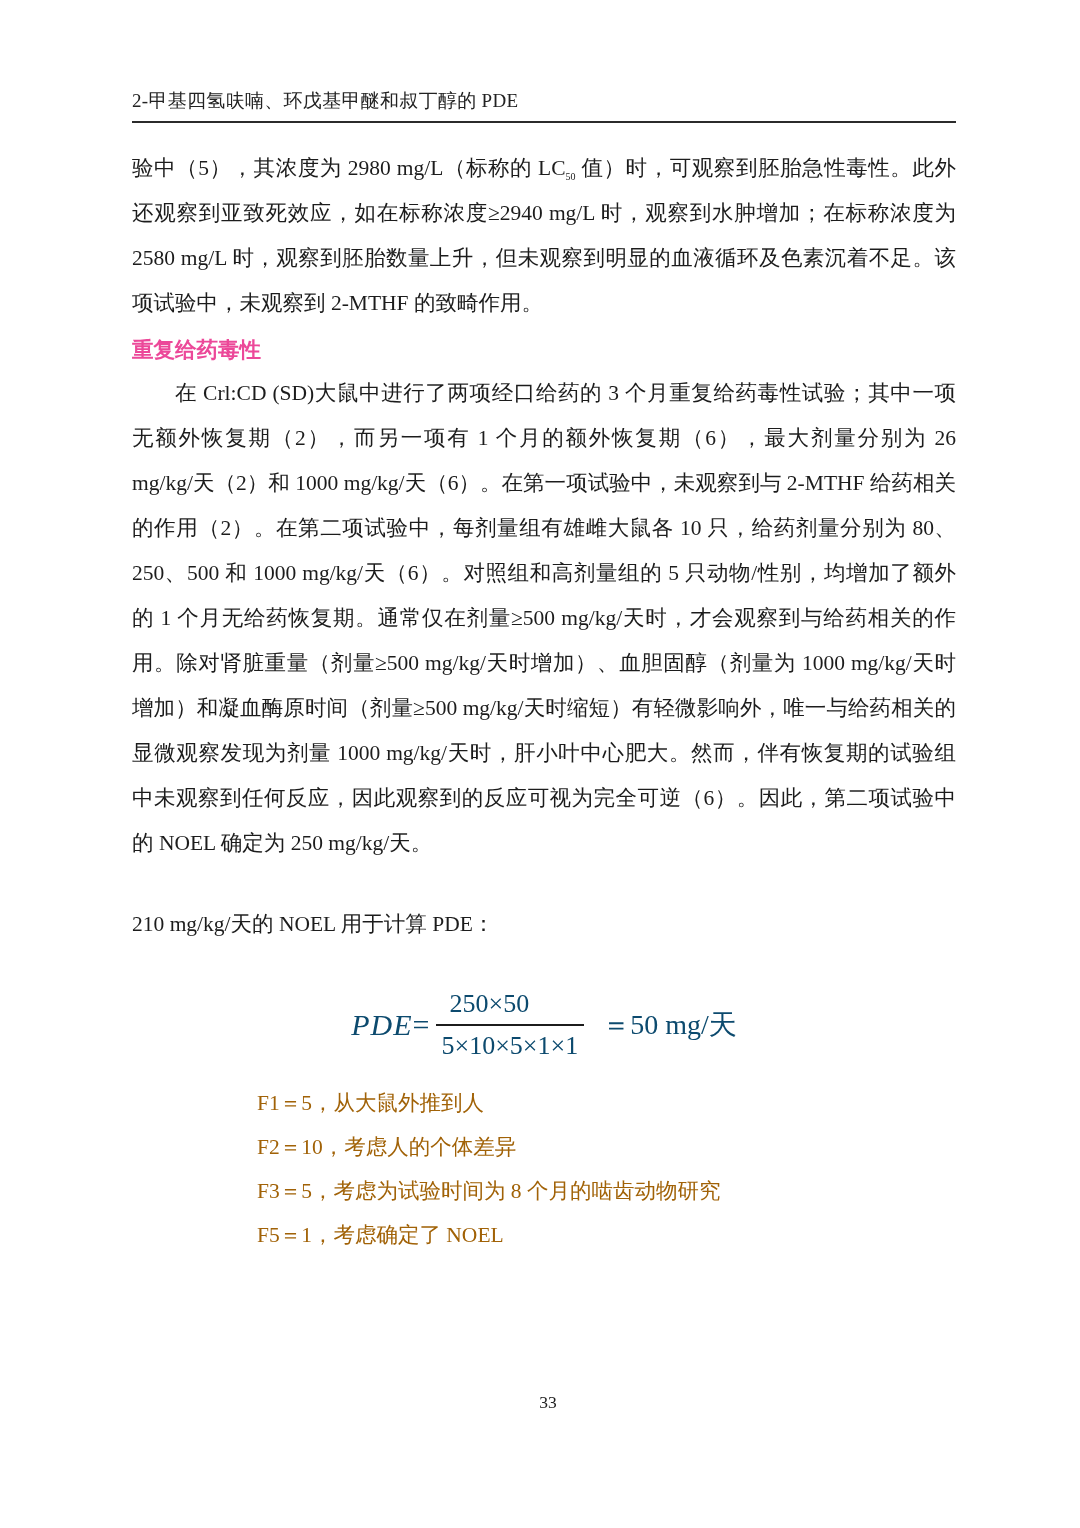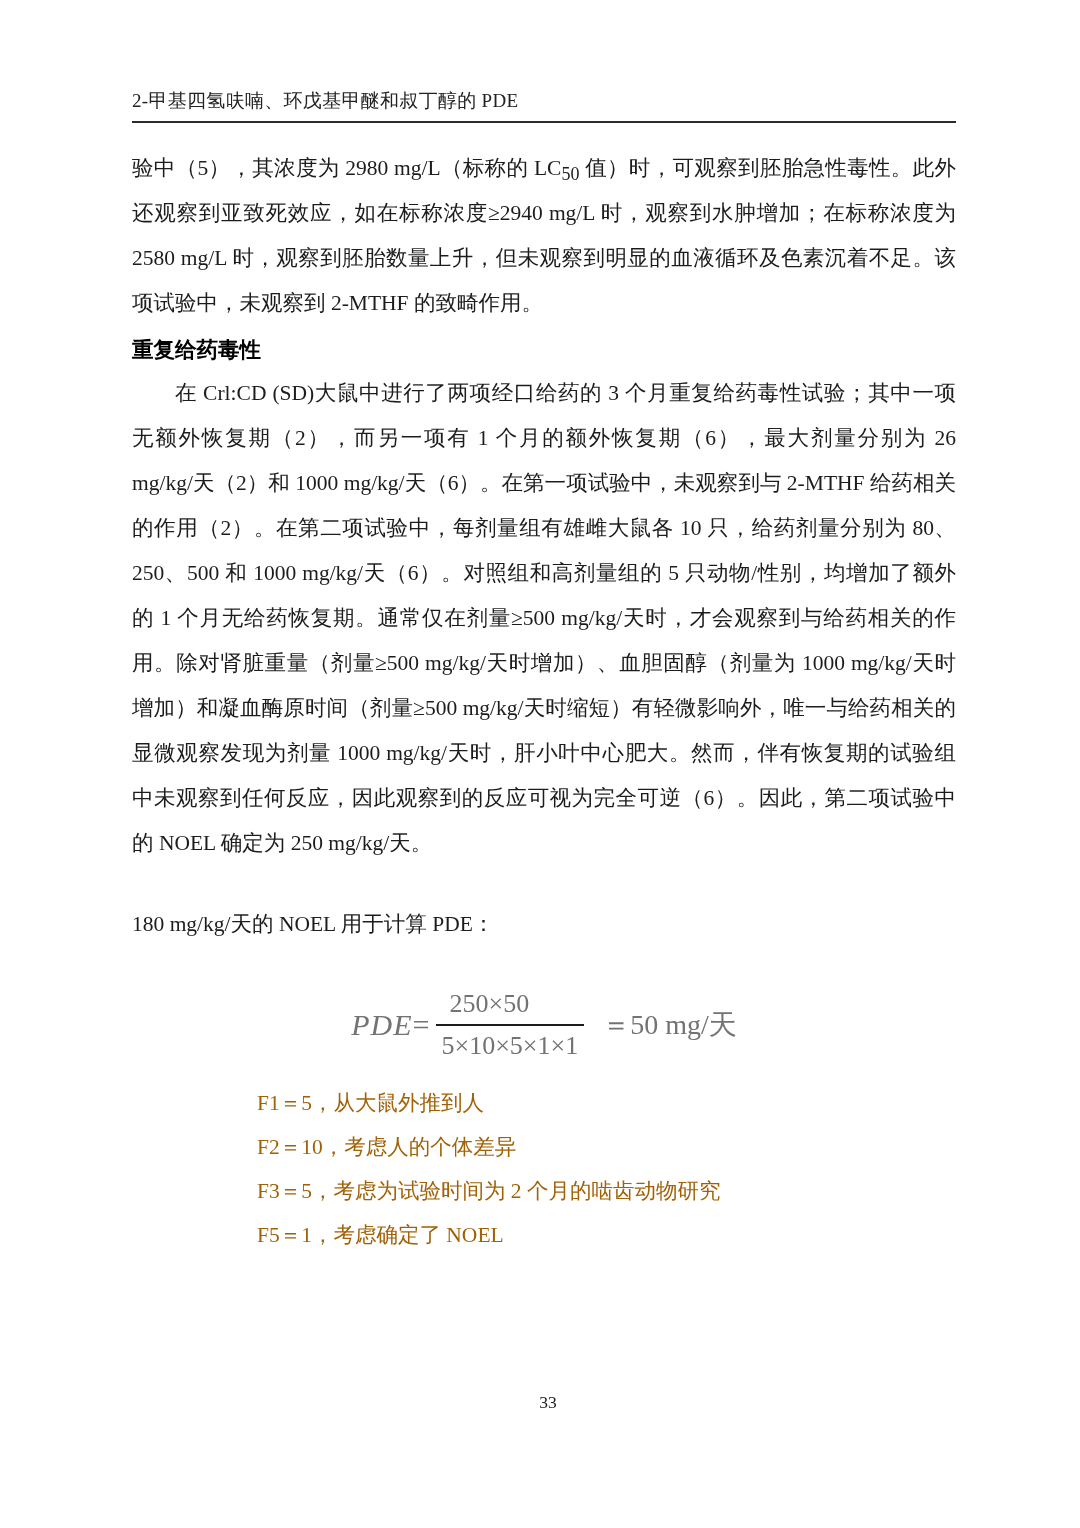--- a/index.html
+++ b/index.html
@@ -45,39 +45,39 @@
   }
   .p-first {
     margin-top: 23px;
   }
   .section-heading {
     margin: 3px 0 0 0;
     font-family: "Liberation Sans", "DejaVu Sans", sans-serif;
     font-weight: bold;
     font-size: 21.5px;
     line-height: 42px;
-    color: #000000;
+    color: #ec4899;
   }
   .indent2 {
     text-indent: 2em;
   }
   .noel-line {
     margin-top: 36px;
     text-indent: 0;
   }
   .body-text sub {
-    font-size: 18px;
+    font-size: 10px;
     line-height: 0;
   }
   .formula {
     margin-top: 42px;
     display: flex;
     align-items: center;
     justify-content: center;
-    color: #737373;
+    color: #0c4a6e;
   }
   .formula .lhs {
     font-size: 30px;
     margin-right: 6px;
     white-space: nowrap;
   }
   .formula .lhs .pde {
     font-style: italic;
     letter-spacing: 1px;
   }
@@ -127,33 +127,33 @@
 
   <div class="running-header">2-甲基四氢呋喃、环戊基甲醚和叔丁醇的 PDE</div>
   <hr class="header-rule">
 
   <p class="body-text p-first"><span>验中（5），其浓度为 2980 mg/L（标称的 </span><span>LC</span><sub>50</sub><span> 值）时，可观察到胚胎急性毒性。此外还观察到亚致死效应，如在标称浓度≥2940 mg/L 时，观察到水肿增加；在标称浓度为 2580 mg/L 时，观察到胚胎数量上升，但未观察到明显的血液循环及色素沉着不足。该项试验中，未观察到 2-MTHF 的致畸作用。</span></p>
 
   <h3 class="section-heading">重复给药毒性</h3>
 
   <p class="body-text indent2">在 Crl:CD (SD)大鼠中进行了两项经口给药的 3 个月重复给药毒性试验；其中一项无额外恢复期（2），而另一项有 1 个月的额外恢复期（6），最大剂量分别为 26 mg/kg/天（2）和 1000 mg/kg/天（6）。在第一项试验中，未观察到与 2-MTHF 给药相关的作用（2）。在第二项试验中，每剂量组有雄雌大鼠各 10 只，给药剂量分别为 80、250、500 和 1000 mg/kg/天（6）。对照组和高剂量组的 5 只动物/性别，均增加了额外的 1 个月无给药恢复期。通常仅在剂量≥500 mg/kg/天时，才会观察到与给药相关的作用。除对肾脏重量（剂量≥500 mg/kg/天时增加）、血胆固醇（剂量为 1000 mg/kg/天时增加）和凝血酶原时间（剂量≥500 mg/kg/天时缩短）有轻微影响外，唯一与给药相关的显微观察发现为剂量 1000 mg/kg/天时，肝小叶中心肥大。然而，伴有恢复期的试验组中未观察到任何反应，因此观察到的反应可视为完全可逆（6）。因此，第二项试验中的 NOEL 确定为 250 mg/kg/天。</p>
 
-  <p class="body-text noel-line">180 mg/kg/天的 NOEL 用于计算 PDE：</p>
+  <p class="body-text noel-line">210 mg/kg/天的 NOEL 用于计算 PDE：</p>
 
   <div class="formula">
     <span class="lhs"><span class="pde">PDE</span><span>=</span></span>
     <span class="frac">
       <span class="num">250×50</span>
       <span class="den">5×10×5×1×1</span>
     </span>
     <span class="result">＝50 mg/天</span>
   </div>
 
   <div class="factor-list">
     <div class="factor-item">F1＝5，从大鼠外推到人</div>
     <div class="factor-item">F2＝10，考虑人的个体差异</div>
-    <div class="factor-item">F3＝5，考虑为试验时间为 2 个月的啮齿动物研究</div>
+    <div class="factor-item">F3＝5，考虑为试验时间为 8 个月的啮齿动物研究</div>
     <div class="factor-item">F5＝1，考虑确定了 NOEL</div>
   </div>
 
 </div>
 
 <div class="page-footer">33</div>
 
 </body></html>

